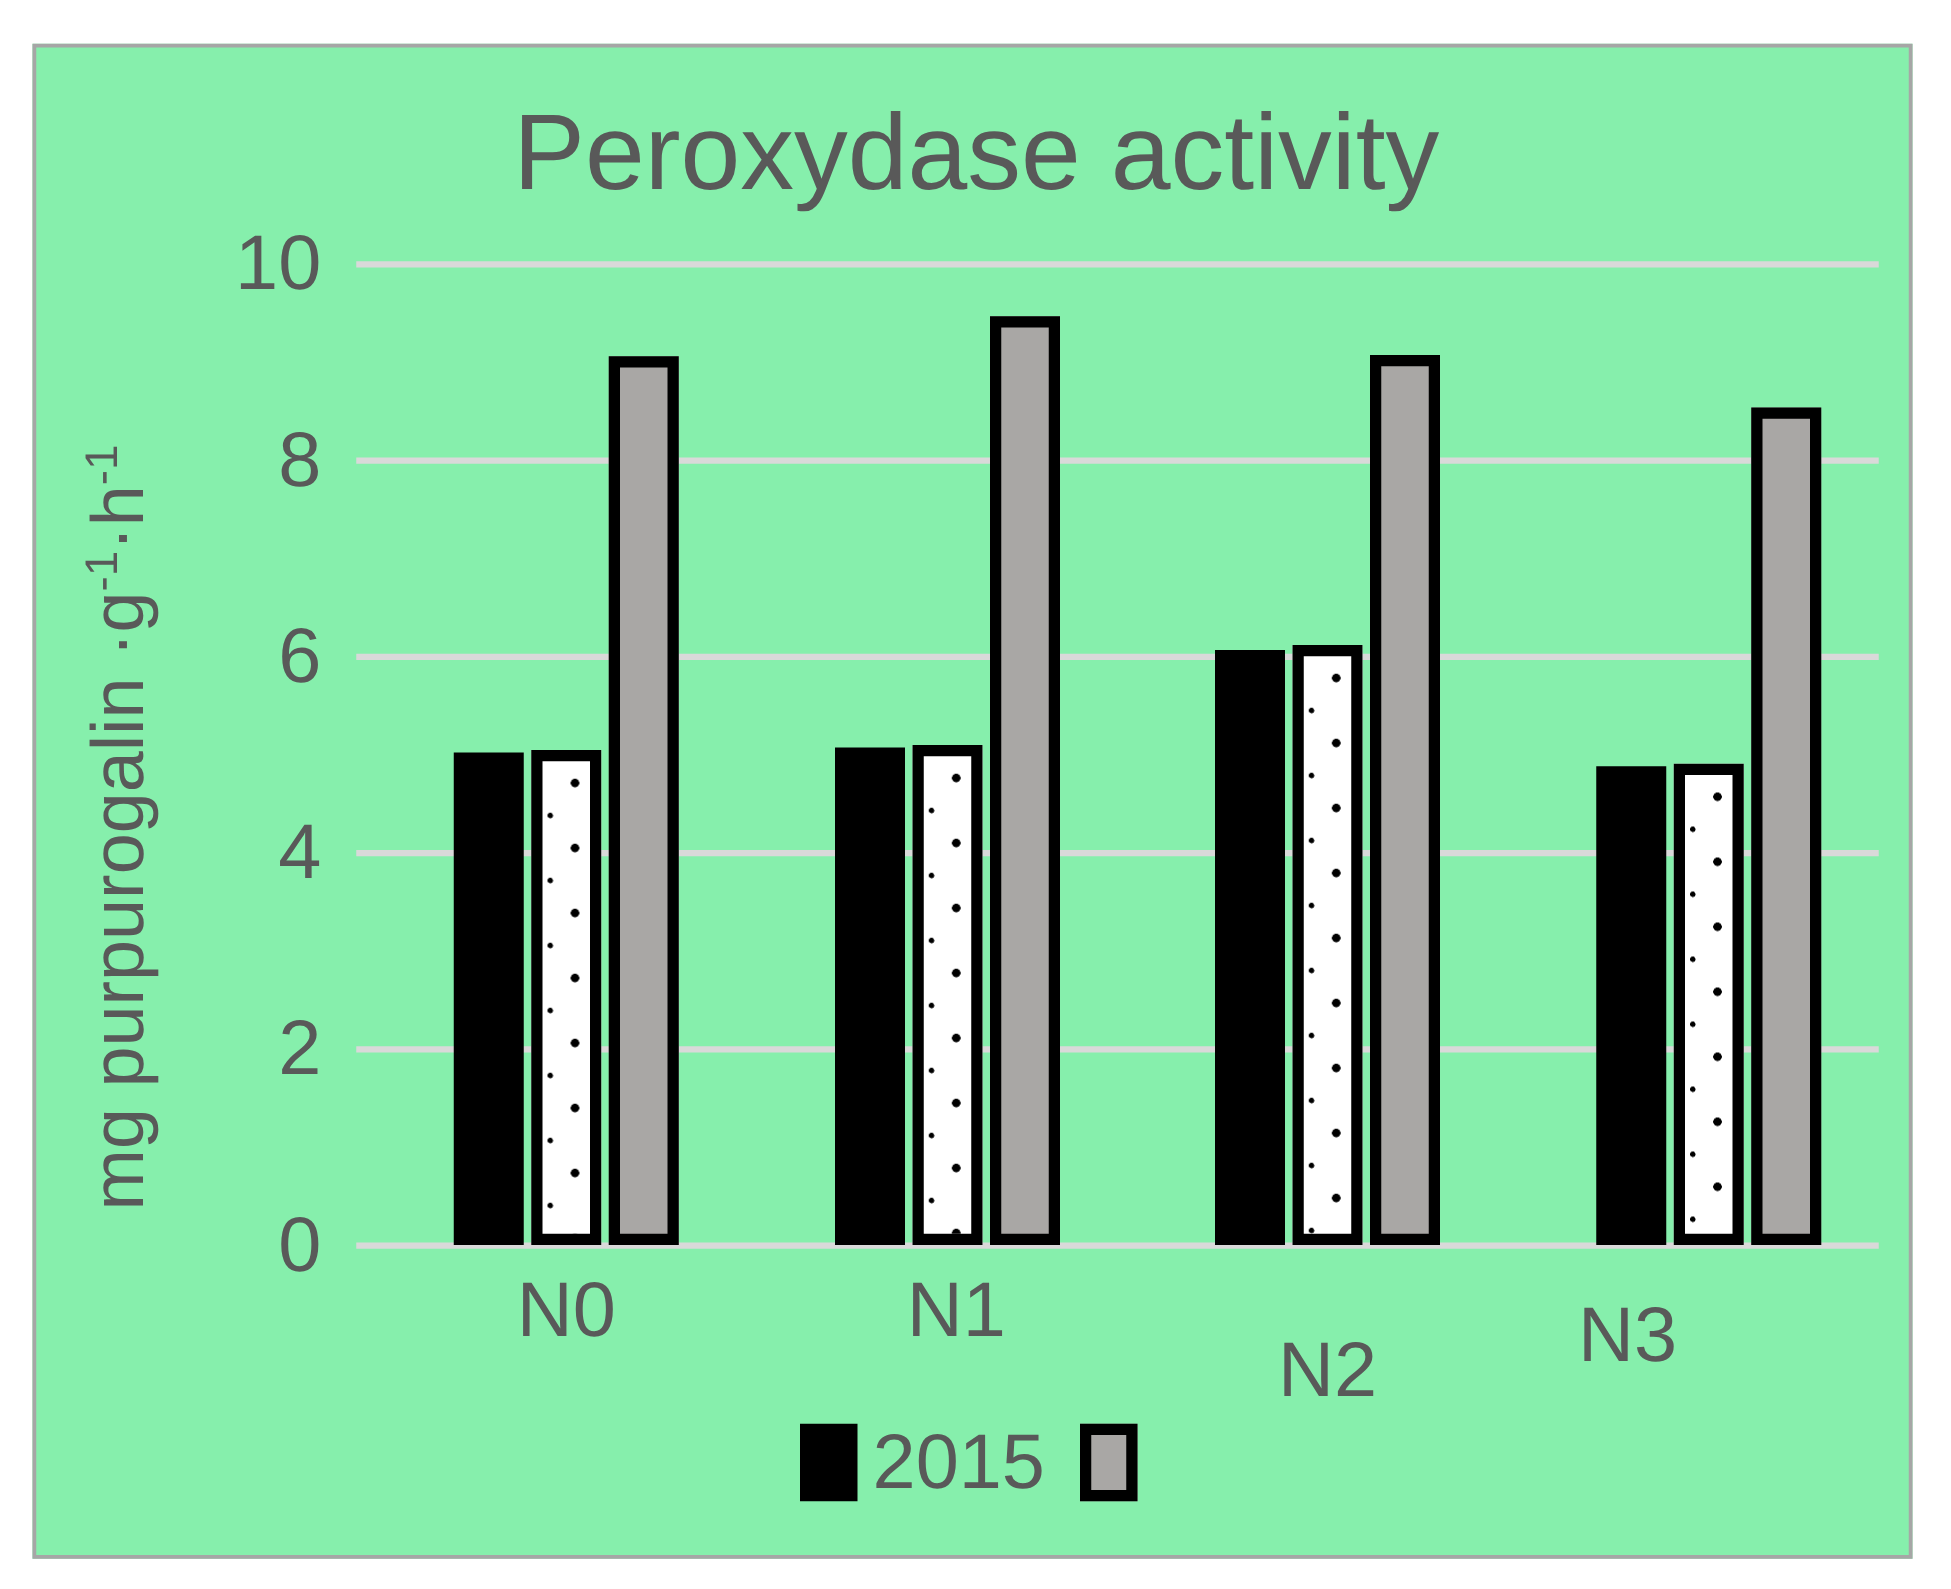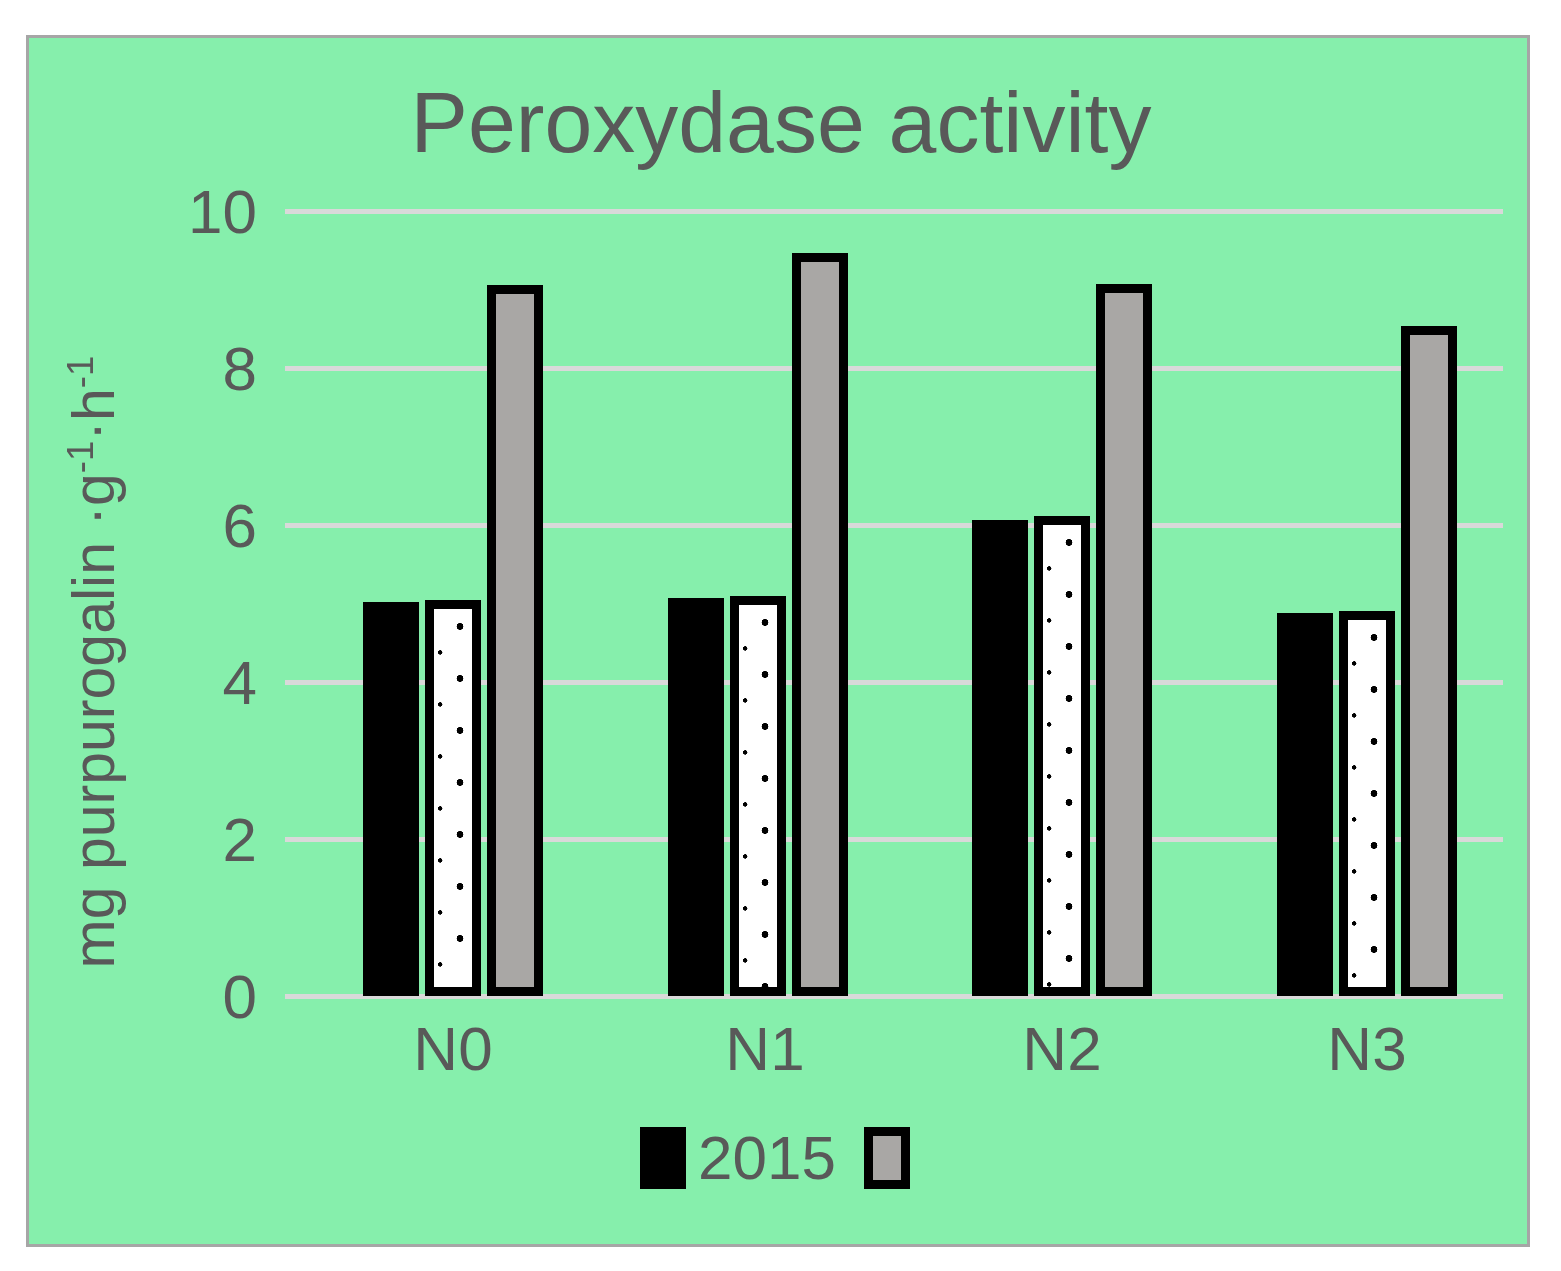--- a/index.html
+++ b/index.html
@@ -155,21 +155,21 @@
     top: 1085px;
     width: 1504px;
     display: flex;
     justify-content: center;
     align-items: center;
     gap: 0px;
   }
   .legend-entry {
     display: flex;
     align-items: center;
-    margin: 4px 14px;
+    margin: 16px 14px;
   }
   .legend-swatch {
     width: 46px;
     height: 62px;
     box-sizing: border-box;
     margin-right: 12px;
     flex: 0 0 auto;
   }
   .sw-2015 { background: #000000; }
   .sw-2016 {
@@ -245,22 +245,22 @@
             <div class="bar bar-2015" title="2015 N3: 4.88" style="left: 78px; width: 56px; height: 383.08px;"></div>
             <div class="bar bar-2016" title="2016 N3: 4.9" style="left: 140px; width: 56px; height: 384.65px;"></div>
             <div class="bar bar-2017" title="2017 N3: 8.54" style="left: 202px; width: 56px; height: 670.39px;"></div>
           </div>
         </div>
     </div>
 
     <div id="x-axis-labels">
         <div class="xtick-label" style="left: 168px;">N0</div>
         <div class="xtick-label" style="left: 480px;">N1</div>
-        <div class="xtick-label" style="left: 777px;">N2</div>
-        <div class="xtick-label" style="left: 1082px;">N3</div>
+        <div class="xtick-label" style="left: 777px; margin-top: 48px;">N2</div>
+        <div class="xtick-label" style="left: 1017px; margin-top: 20px;">N3</div>
       </div>
 
     <div id="legend">
         <div class="legend-entry">
           <span class="legend-swatch sw-2015"></span>
           <span class="legend-label">2015</span>
         </div>
         <div class="legend-entry">
           <span class="legend-swatch sw-2017"></span>
         </div>

